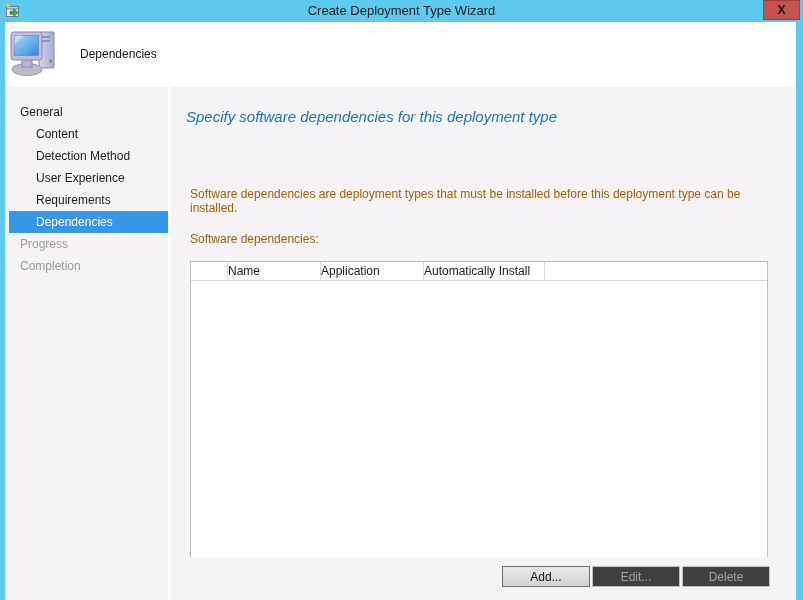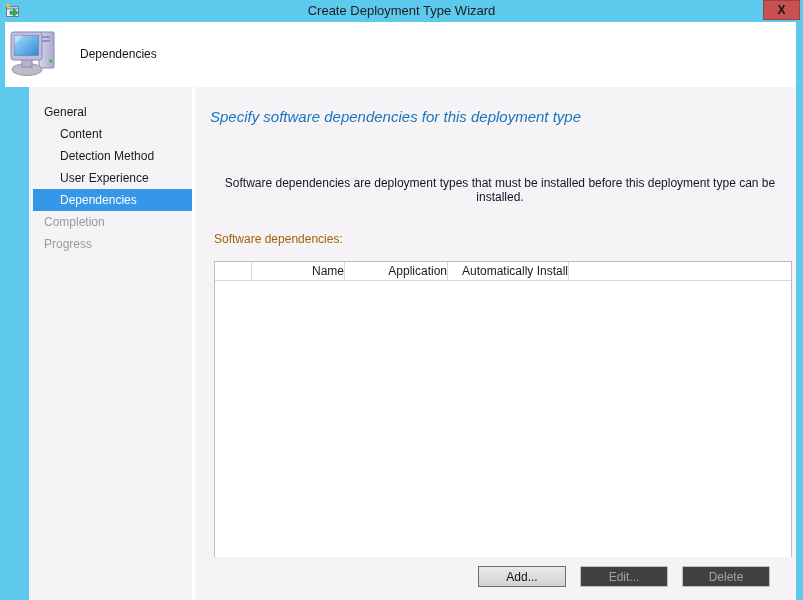--- a/index.html
+++ b/index.html
@@ -20,48 +20,48 @@
                font-family:"Liberation Sans", sans-serif; line-height:17px; }
 
   
   .header { position:absolute; top:22px; left:5px; right:7px; height:65px; background:#ffffff; }
   .computer-icon { position:absolute; left:5px; top:7px; width:52px; height:48px; }
   .header-title { position:absolute; left:75px; top:0; height:65px; line-height:65px;
                   font-size:12px; color:#131313; }
 
   
   .body { position:absolute; top:87px; left:5px; right:7px; bottom:0;
-          background:var(--surface,#f6f3f6);margin-left:24px; }
+          background:var(--surface,#f6f3f6); }
 
   .sidebar { position:absolute; left:0; top:0; bottom:0; width:163px; padding-top:14px; }
   .sidebar-divider { position:absolute; left:163px; top:0; bottom:0; width:3px; background:#ffffff; }
 
   .nav-item { height:22px; line-height:22px; font-size:12px; color:#1b1b1b;
               margin-left:4px; padding-left:11px; cursor:default;
               white-space:nowrap; overflow:hidden; }
   .nav-item.lvl1 { padding-left:27px; }
   .nav-item.selected { background:var(--selection-blue,#3597e8); color:#ffffff; }
   .nav-item.disabled { color:var(--disabled-text,#9a9a9a); }
 
   .content { position:absolute; left:166px; top:0; right:0; bottom:0; }
 
   .page-heading { position:absolute; left:15px; top:21px; font-size:15px;
                   color:var(--heading-blue,#1a75bc);font-style:italic; }
-  .page-desc { position:absolute; left:19px; top:89px; right:10px; font-size:12px; color:#0f172a;text-align:center; }
+  .page-desc { position:absolute; left:19px; top:100px; right:10px; font-size:12px; color:#a16207; }
   .list-label { position:absolute; left:19px; top:145px; font-size:12px; color:#a16207; }
 
   .dep-table { position:absolute; left:19px; top:174px; width:578px; height:296px;
                background:#ffffff; border:1px solid #bfbcbf; }
   .dep-thead { display:flex; height:19px; border-bottom:1px solid #d9d9d9; background:#ffffff; }
   .th { border-right:1px solid #d9d9d9; font-size:12px; line-height:18px; color:#1b1b1b;
-        text-align:right; white-space:nowrap; overflow:hidden; }
+        text-align:left; white-space:nowrap; overflow:hidden; }
   .th:last-child { border-right:none; flex:1; }
   .dep-tbody { height:276px; background:#ffffff; }
 
-  .btn-row { position:absolute; top:479px; right:26px; display:flex; gap:14px; }
+  .btn-row { position:absolute; top:479px; right:26px; display:flex; gap:2px; }
   .btn { width:88px; height:21px; font-size:12px; font-family:"Liberation Sans", sans-serif;
          cursor:pointer; }
   .btn-primary { background:linear-gradient(#e9e9e9,#d2d2d2); border:1px solid #6e6e6e; color:#111; }
   .btn[disabled] { background:#404040; border:1px solid #c4c1c4; color:#a4a1a4; cursor:default; }
 </style>
 </head>
 <body>
 
 <div class="window">
 
@@ -108,23 +108,24 @@
     <span class="header-title">Dependencies</span>
   </div>
 
   <div class="body">
 
     <div class="sidebar">
       <div class="nav-item lvl0">General</div>
       <div class="nav-item lvl1">Content</div>
       <div class="nav-item lvl1">Detection Method</div>
       <div class="nav-item lvl1">User Experience</div>
+      <div class="nav-item lvl1">Requirements</div>
       <div class="nav-item lvl1 selected">Dependencies</div>
+      <div class="nav-item lvl0 disabled">Progress</div>
       <div class="nav-item lvl0 disabled">Completion</div>
-      <div class="nav-item lvl0 disabled">Progress</div>
     </div>
     <div class="sidebar-divider"></div>
 
     <div class="content">
       <div class="page-heading">Specify software dependencies for this deployment type</div>
       <div class="page-desc">Software dependencies are deployment types that must be installed before this deployment type can be installed.</div>
       <div class="list-label">Software dependencies:</div>
 
       <div class="dep-table">
         <div class="dep-thead">

